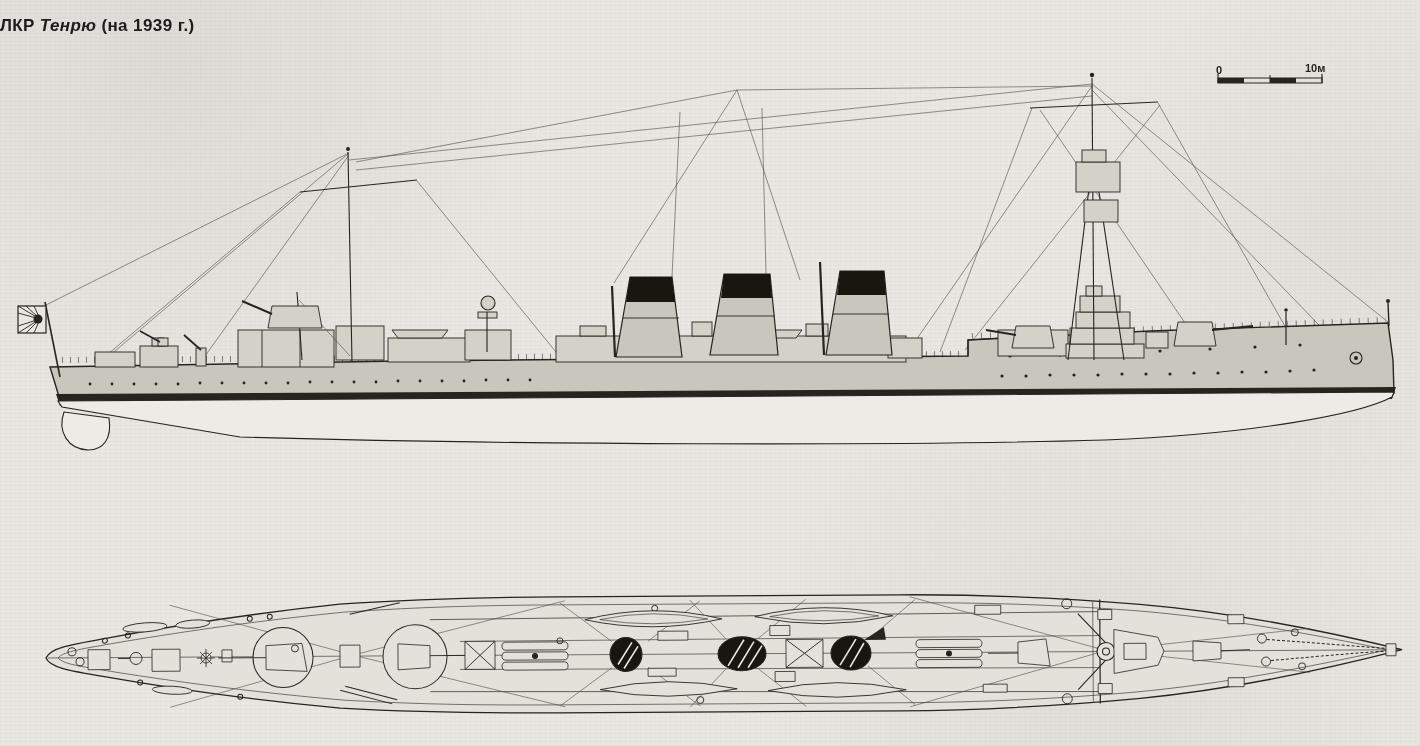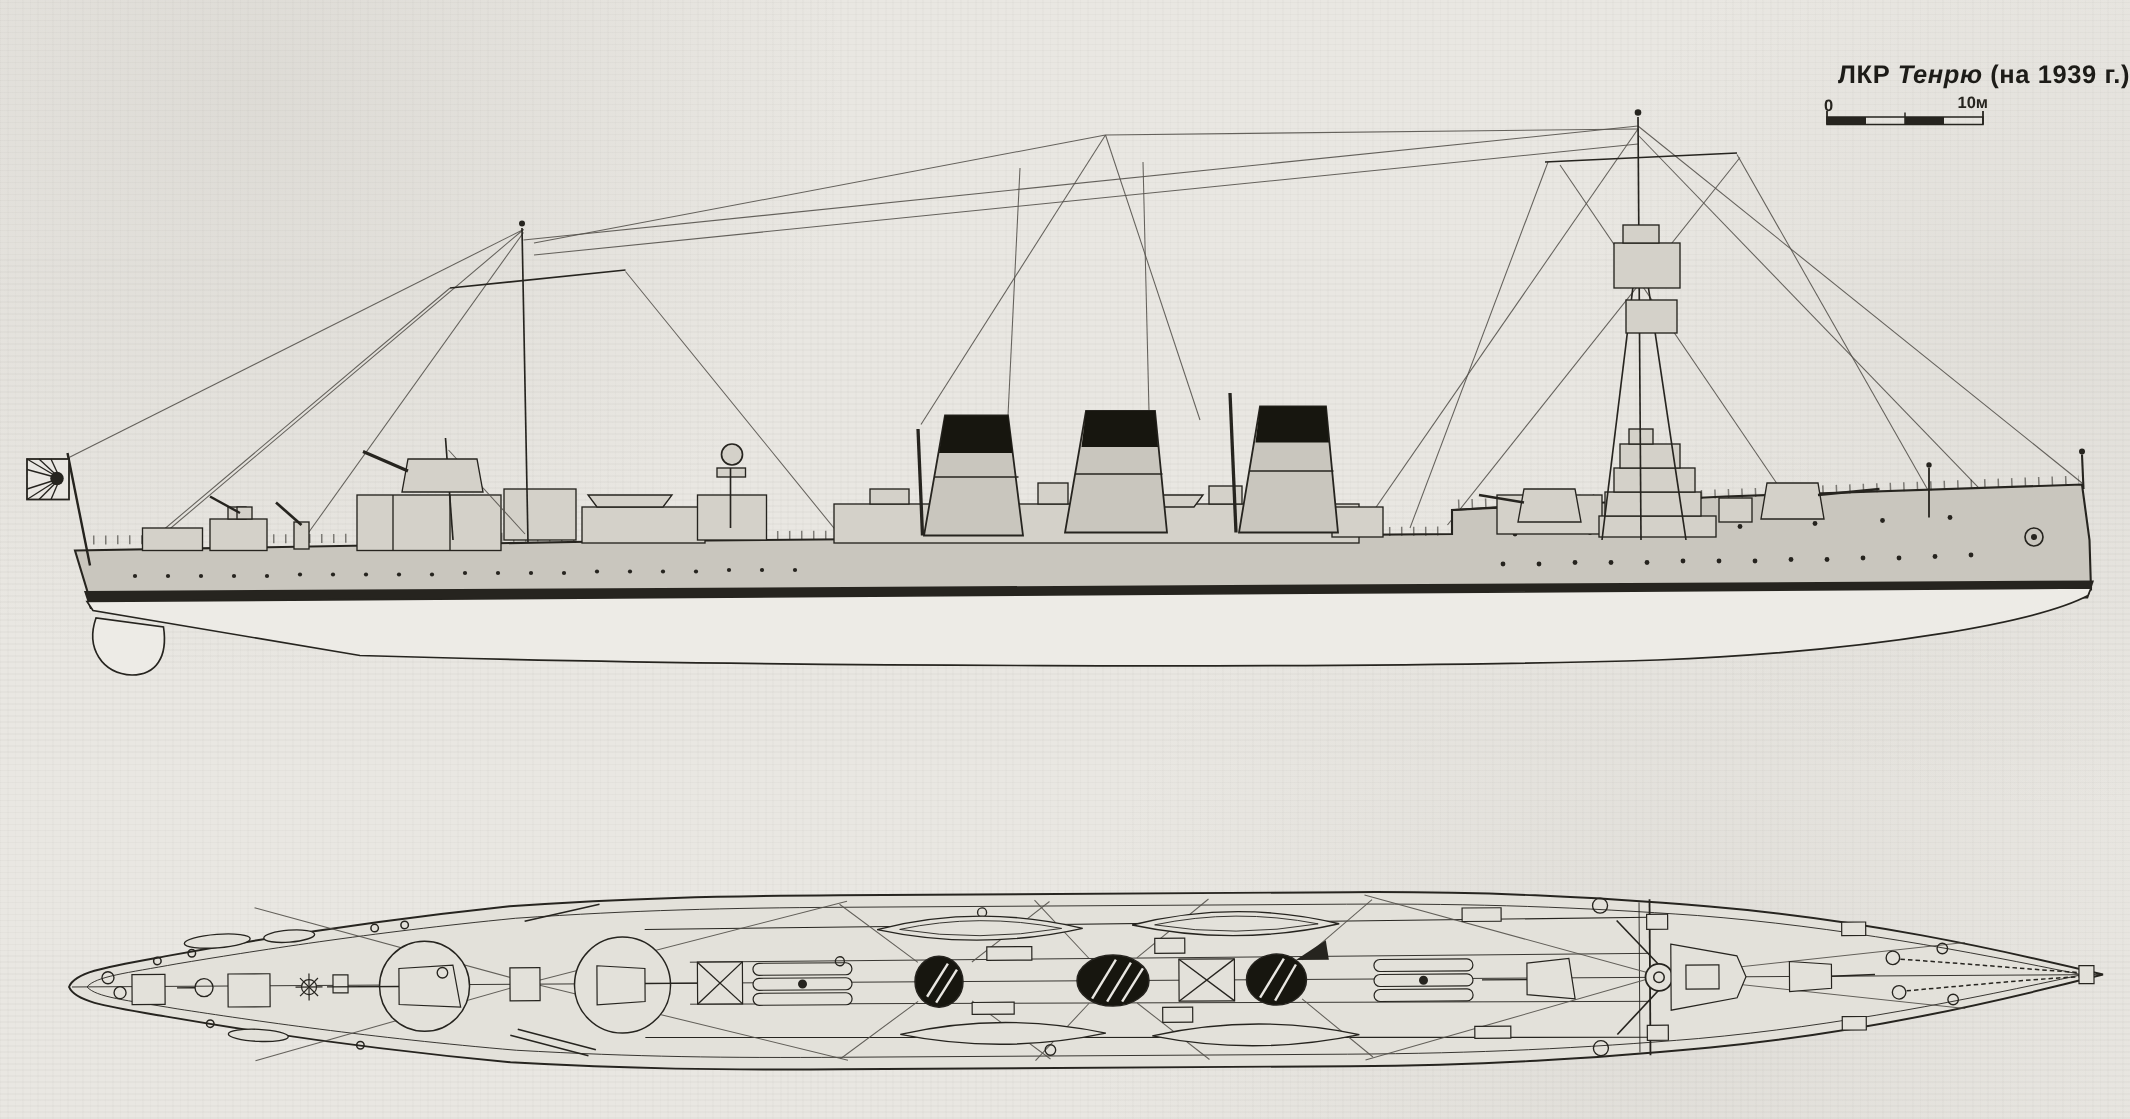--- a/index.html
+++ b/index.html
@@ -11,21 +11,21 @@
   body{background:#b9b6b0;font-family:"Liberation Sans",sans-serif}
   .page{position:relative;width:1420px;height:746px;background:var(--paper);overflow:hidden}
   .page::before{content:"";position:absolute;inset:0;pointer-events:none;
     background:
       radial-gradient(circle at 12% 8%, rgba(120,115,105,.10), transparent 28%),
       radial-gradient(circle at 78% 90%, rgba(120,115,105,.08), transparent 30%),
       radial-gradient(circle at 96% 30%, rgba(120,115,105,.07), transparent 22%),
       repeating-linear-gradient(0deg, rgba(90,88,80,.035) 0 1px, transparent 1px 4px),
       repeating-linear-gradient(90deg, rgba(90,88,80,.025) 0 1px, transparent 1px 5px);
   }
-  .title{position:absolute;top:40px;left:0;width:100%;text-align:right;
+  .title{position:absolute;top:16px;left:0;width:100%;text-align:left;
     font-size:17px;font-weight:bold;color:#1d1c18;letter-spacing:.4px}
   .title .name{font-style:italic;margin:0 5px}
   svg{position:absolute;inset:0;display:block}
   svg text{font-family:"Liberation Sans",sans-serif;fill:var(--ink)}
   .ln{stroke:var(--faint);stroke-width:.7;fill:none;opacity:.9}
   .ln2{stroke:var(--ink);stroke-width:1.1;fill:none}
   .o{stroke:var(--ink);stroke-width:.9;fill:none}
   .sup{stroke:var(--ink);stroke-width:.9;fill:var(--superShade)}
   .white{stroke:var(--ink);stroke-width:.8;fill:var(--deckFill)}
 </style>

